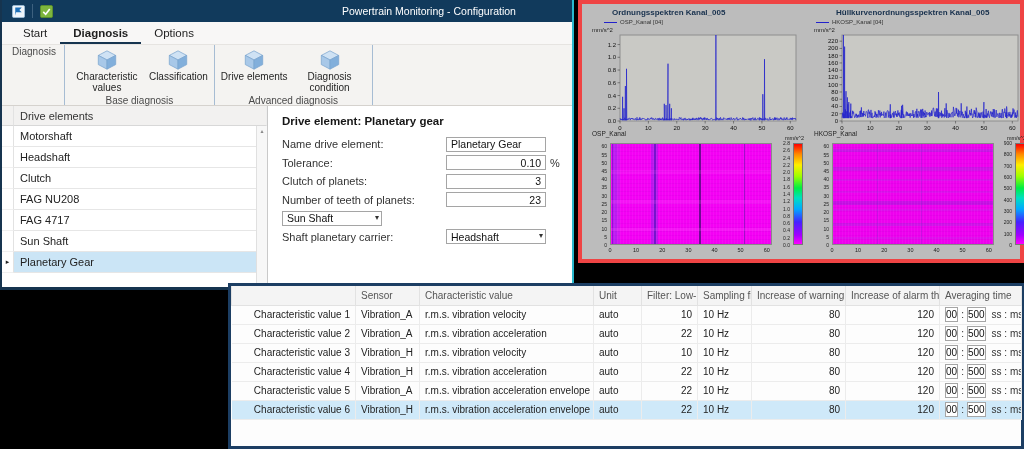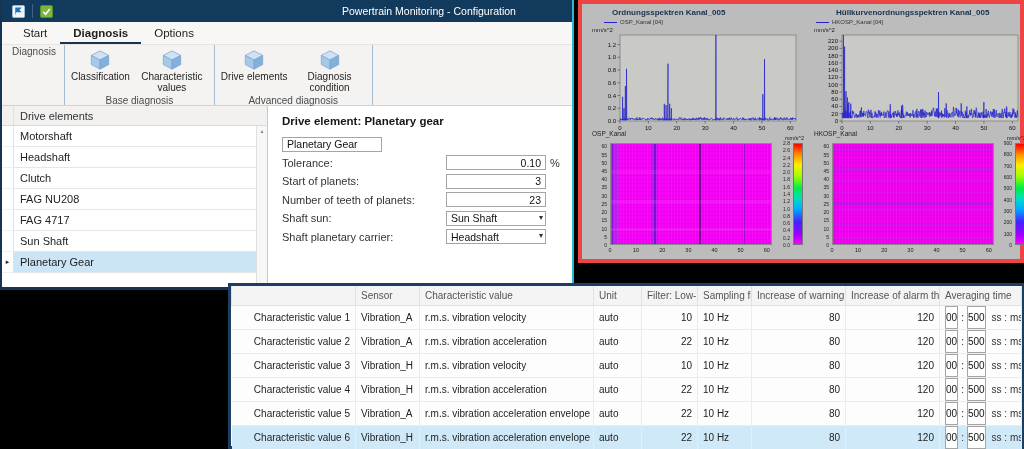--- a/index.html
+++ b/index.html
@@ -80,21 +80,21 @@
   .tcolon{padding:0 3px;font-size:10px;color:#333}
   .tunit{padding-left:6px;font-size:10px;color:#333}
   .alarm-strip .tin:first-of-type{margin-left:26px}
   table.cv{border-collapse:collapse;table-layout:fixed;width:790px;font-size:10px;color:#222}
   table.cv th{height:19px;background:#f4f4f4;color:#555;font-weight:normal;text-align:left;padding:0 5px;
     border:1px solid #e2e2e2;border-top:none;white-space:nowrap;overflow:hidden}
   table.cv td{height:19px;padding:0 5px;border-right:1px solid #ececec;border-bottom:1px solid #ececec;white-space:nowrap;overflow:hidden}
   table.cv td.r{text-align:right}
   table.cv tr.sel td{background:#cfe9f9}
   .avgcell{display:flex;align-items:center}
-  .avgcell .tin{width:22px;height:23px}
+  .avgcell .tin{width:22px;height:15px}
 </style>
 </head>
 <body>
 
 <div id="stage">
 
   <section id="main-window">
     <div class="titlebar">
       <span class="tb-icon">
         <svg width="13" height="13" viewBox="0 0 16 16">
@@ -121,29 +121,29 @@
           <div class="rgroup-label">Diagnosis</div>
         </div>
         <div class="rgroup">
           <div class="rbuttons">
             <div class="rbtn">
               <span class="cube"><svg width="22" height="22" viewBox="0 0 24 24">
                   <polygon points="12,2 21.5,7 12,12 2.5,7" fill="#cfe2f4" stroke="#7aa5cf" stroke-width="0.8"></polygon>
                   <polygon points="2.5,7 12,12 12,22 2.5,17" fill="#a8c8e8" stroke="#7aa5cf" stroke-width="0.8"></polygon>
                   <polygon points="12,12 21.5,7 21.5,17 12,22" fill="#82afdb" stroke="#7aa5cf" stroke-width="0.8"></polygon>
                 </svg></span>
-              <div class="rlabel">Classification</div>
+              <div class="rlabel">Characteristic values</div>
             </div>
             <div class="rbtn">
               <span class="cube"><svg width="22" height="22" viewBox="0 0 24 24">
                   <polygon points="12,2 21.5,7 12,12 2.5,7" fill="#cfe2f4" stroke="#7aa5cf" stroke-width="0.8"></polygon>
                   <polygon points="2.5,7 12,12 12,22 2.5,17" fill="#a8c8e8" stroke="#7aa5cf" stroke-width="0.8"></polygon>
                   <polygon points="12,12 21.5,7 21.5,17 12,22" fill="#82afdb" stroke="#7aa5cf" stroke-width="0.8"></polygon>
                 </svg></span>
-              <div class="rlabel">Characteristic values</div>
+              <div class="rlabel">Classification</div>
             </div>
           </div>
           <div class="rgroup-label">Base diagnosis</div>
         </div>
         <div class="rgroup">
           <div class="rbuttons">
             <div class="rbtn">
               <span class="cube"><svg width="22" height="22" viewBox="0 0 24 24">
                   <polygon points="12,2 21.5,7 12,12 2.5,7" fill="#cfe2f4" stroke="#7aa5cf" stroke-width="0.8"></polygon>
                   <polygon points="2.5,7 12,12 12,22 2.5,17" fill="#a8c8e8" stroke="#7aa5cf" stroke-width="0.8"></polygon>
@@ -200,40 +200,40 @@
             </div>
           </div>
         <div class="scrollstrip">
           <div class="up">▴</div>
         </div>
       </div>
       <div class="form-panel">
         <div class="form-title">Drive element: Planetary gear</div>
         <div id="form-rows">
             <div class="frow">
+              <span class="flabel">Name drive element:</span>
               <span class="input-box">Planetary Gear</span>
               <span class="fsuffix"></span>
             </div>
             <div class="frow">
               <span class="flabel">Tolerance:</span>
               <span class="input-box right">0.10</span>
               <span class="fsuffix">%</span>
             </div>
             <div class="frow">
-              <span class="flabel">Start of planets:</span>
+              <span class="flabel">Clutch of planets:</span>
               <span class="input-box right">3</span>
               <span class="fsuffix"></span>
             </div>
             <div class="frow">
               <span class="flabel">Number of teeth of planets:</span>
               <span class="input-box right">23</span>
               <span class="fsuffix"></span>
             </div>
             <div class="frow">
-              <span class="flabel">Shaft sun:</span>
               <span class="input-box">Sun Shaft<span class="dd">▾</span></span>
               <span class="fsuffix"></span>
             </div>
             <div class="frow">
               <span class="flabel">Shaft planetary carrier:</span>
               <span class="input-box">Headshaft<span class="dd">▾</span></span>
               <span class="fsuffix"></span>
             </div>
           </div>
       </div>

